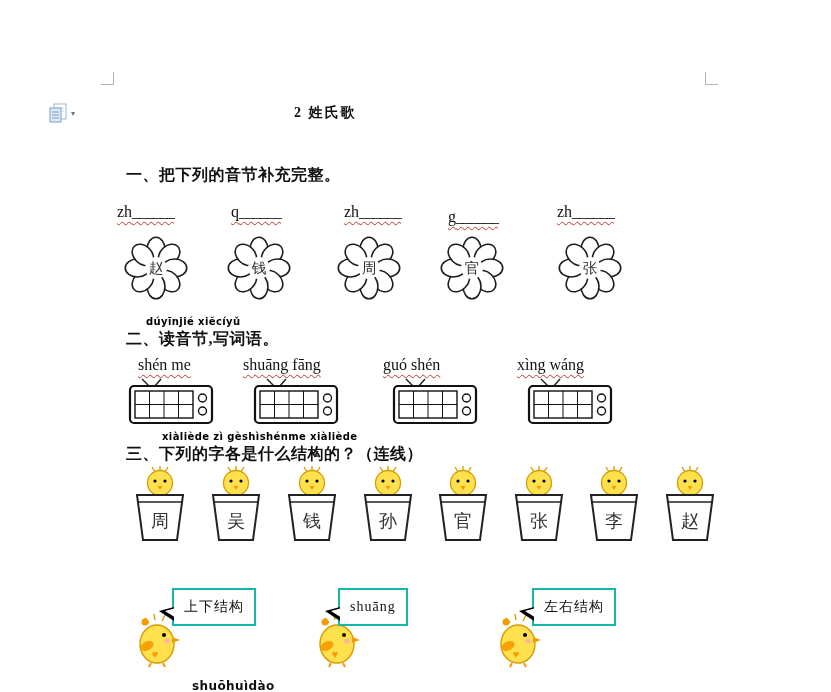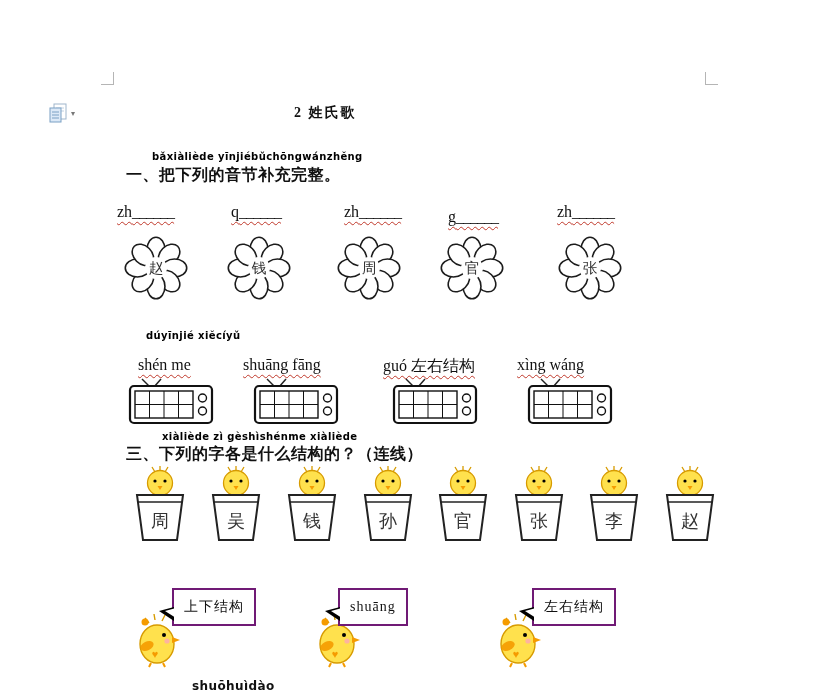--- a/index.html
+++ b/index.html
@@ -16,21 +16,21 @@
   .wavy{
     text-decoration-line:underline;text-decoration-style:wavy;
     text-decoration-color:#c0392b;text-decoration-thickness:1px;text-underline-offset:4px;
   }
   .blankline{letter-spacing:-1px;font-family:Liberation Serif, serif;}
   .mark-l{width:12px;height:12px;border-right:1px solid #b5b5b5;border-bottom:1px solid #b5b5b5;}
   .mark-r{width:12px;height:12px;border-left:1px solid #b5b5b5;border-bottom:1px solid #b5b5b5;}
   .paste-btn{display:flex;align-items:flex-start;gap:3px;cursor:pointer;}
   .caret{font-family:"DejaVu Sans",sans-serif;font-size:8px;color:#777;margin-top:6px;}
   .bubble{
-    position:absolute;border:2px solid #701a75;background:#fff;height:34px;
+    position:absolute;border:2px solid #14b8a6;background:#fff;height:34px;
     display:flex;align-items:center;justify-content:center;padding:0 10px;
     font-size:14px;letter-spacing:1px;white-space:nowrap;
   }
   .bubble::before{
     content:"";position:absolute;left:-15px;bottom:3px;width:0;height:0;
     border-top:4px solid transparent;border-bottom:10px solid transparent;border-right:15px solid #000;
   }
   .bubble::after{
     content:"";position:absolute;left:-9px;bottom:6px;width:0;height:0;
     border-top:3px solid transparent;border-bottom:7px solid transparent;border-right:11px solid #fff;
@@ -55,21 +55,20 @@
         <line x1="4" y1="9" x2="11" y2="9" stroke="#7aa0c4" stroke-width="1"></line>
         <line x1="4" y1="12" x2="11" y2="12" stroke="#7aa0c4" stroke-width="1"></line>
         <line x1="4" y1="15" x2="11" y2="15" stroke="#7aa0c4" stroke-width="1"></line>
       </svg>
     </span>
     <span class="caret">▾</span>
   </div>
 
   <div class="abs title" style="left:294px;top:104px;">2 姓氏歌</div>
 
-  <div class="abs pinyin-note" style="left:152px;top:151px;">bǎxiàliède yīnjiébǔchōngwánzhěng</div>
   <div class="abs heading" style="left:126px;top:165px;">一、把下列的音节补充完整。</div>
   <div class="abs" id="syllable-row">
       <span class="abs syll wavy" style="left:117px;top:203px;">zh<span class="blankline">______</span></span>
       <span class="abs syll wavy" style="left:231px;top:203px;">q<span class="blankline">______</span></span>
       <span class="abs syll wavy" style="left:344px;top:203px;">zh<span class="blankline">______</span></span>
       <span class="abs syll wavy" style="left:448px;top:208px;">g<span class="blankline">______</span></span>
       <span class="abs syll wavy" style="left:557px;top:203px;">zh<span class="blankline">______</span></span>
     </div>
   <div class="abs" id="flower-row">
       <div class="abs" style="left:124px;top:236px;">
@@ -132,25 +131,26 @@
           <ellipse cx="50" cy="21" rx="14" ry="19" fill="#fff" stroke="#1c1c1c" stroke-width="2.5" transform="rotate(135 50 50)"></ellipse>
           <ellipse cx="50" cy="21" rx="14" ry="19" fill="#fff" stroke="#1c1c1c" stroke-width="2.5" transform="rotate(180 50 50)"></ellipse>
           <ellipse cx="50" cy="21" rx="14" ry="19" fill="#fff" stroke="#1c1c1c" stroke-width="2.5" transform="rotate(225 50 50)"></ellipse>
           <ellipse cx="50" cy="21" rx="14" ry="19" fill="#fff" stroke="#1c1c1c" stroke-width="2.5" transform="rotate(270 50 50)"></ellipse>
           <ellipse cx="50" cy="21" rx="14" ry="19" fill="#fff" stroke="#1c1c1c" stroke-width="2.5" transform="rotate(315 50 50)"></ellipse>
       <circle cx="50" cy="50" r="17" fill="#fff"></circle>
       <text x="50" y="58" text-anchor="middle" font-size="23" fill="#333">张</text>
     </svg></div>
     </div>
 
-  <div class="abs pinyin-note" style="left:146px;top:316px;margin-top:14px;">dúyīnjié xiěcíyǔ</div>
+  <div class="abs pinyin-note" style="left:146px;top:316px;">dúyīnjié xiěcíyǔ</div>
+  <div class="abs heading" style="left:126px;top:329px;">二、读音节,写词语。</div>
   <div class="abs" id="word-row">
       <span class="abs word wavy" style="left:138px;top:356px;">shén me</span>
       <span class="abs word wavy" style="left:243px;top:356px;">shuāng fāng</span>
-      <span class="abs word wavy" style="left:383px;top:356px;">guó 左右结构</span>
+      <span class="abs word wavy" style="left:383px;top:356px;">guó shén</span>
       <span class="abs word wavy" style="left:517px;top:356px;">xìng wáng</span>
     </div>
   <div class="abs" id="tv-row">
       <div class="abs" style="left:128px;top:377px;">
     <svg width="86" height="48" viewBox="0 0 86 48">
       <line x1="22" y1="10" x2="14" y2="2" stroke="#222" stroke-width="1.5"></line>
       <line x1="26" y1="10" x2="33" y2="2" stroke="#222" stroke-width="1.5"></line>
       <rect x="2" y="9" width="82" height="37" rx="4" fill="#fff" stroke="#111" stroke-width="2.2"></rect>
       <rect x="7" y="14" width="58" height="27" fill="#fff" stroke="#111" stroke-width="1.4"></rect>
       <line x1="21.5" y1="14" x2="21.5" y2="41" stroke="#111"></line>

